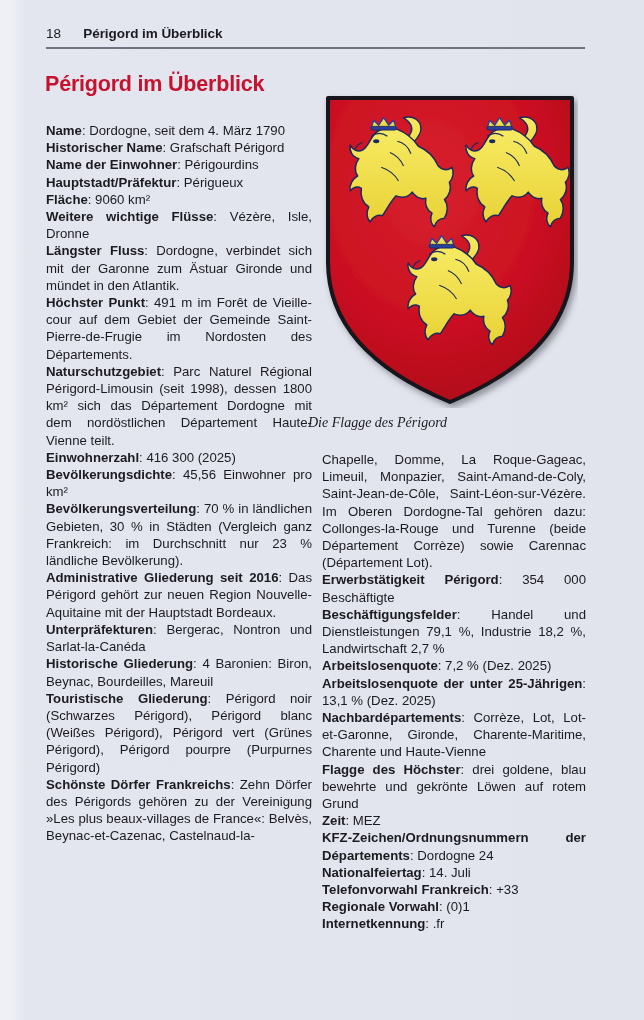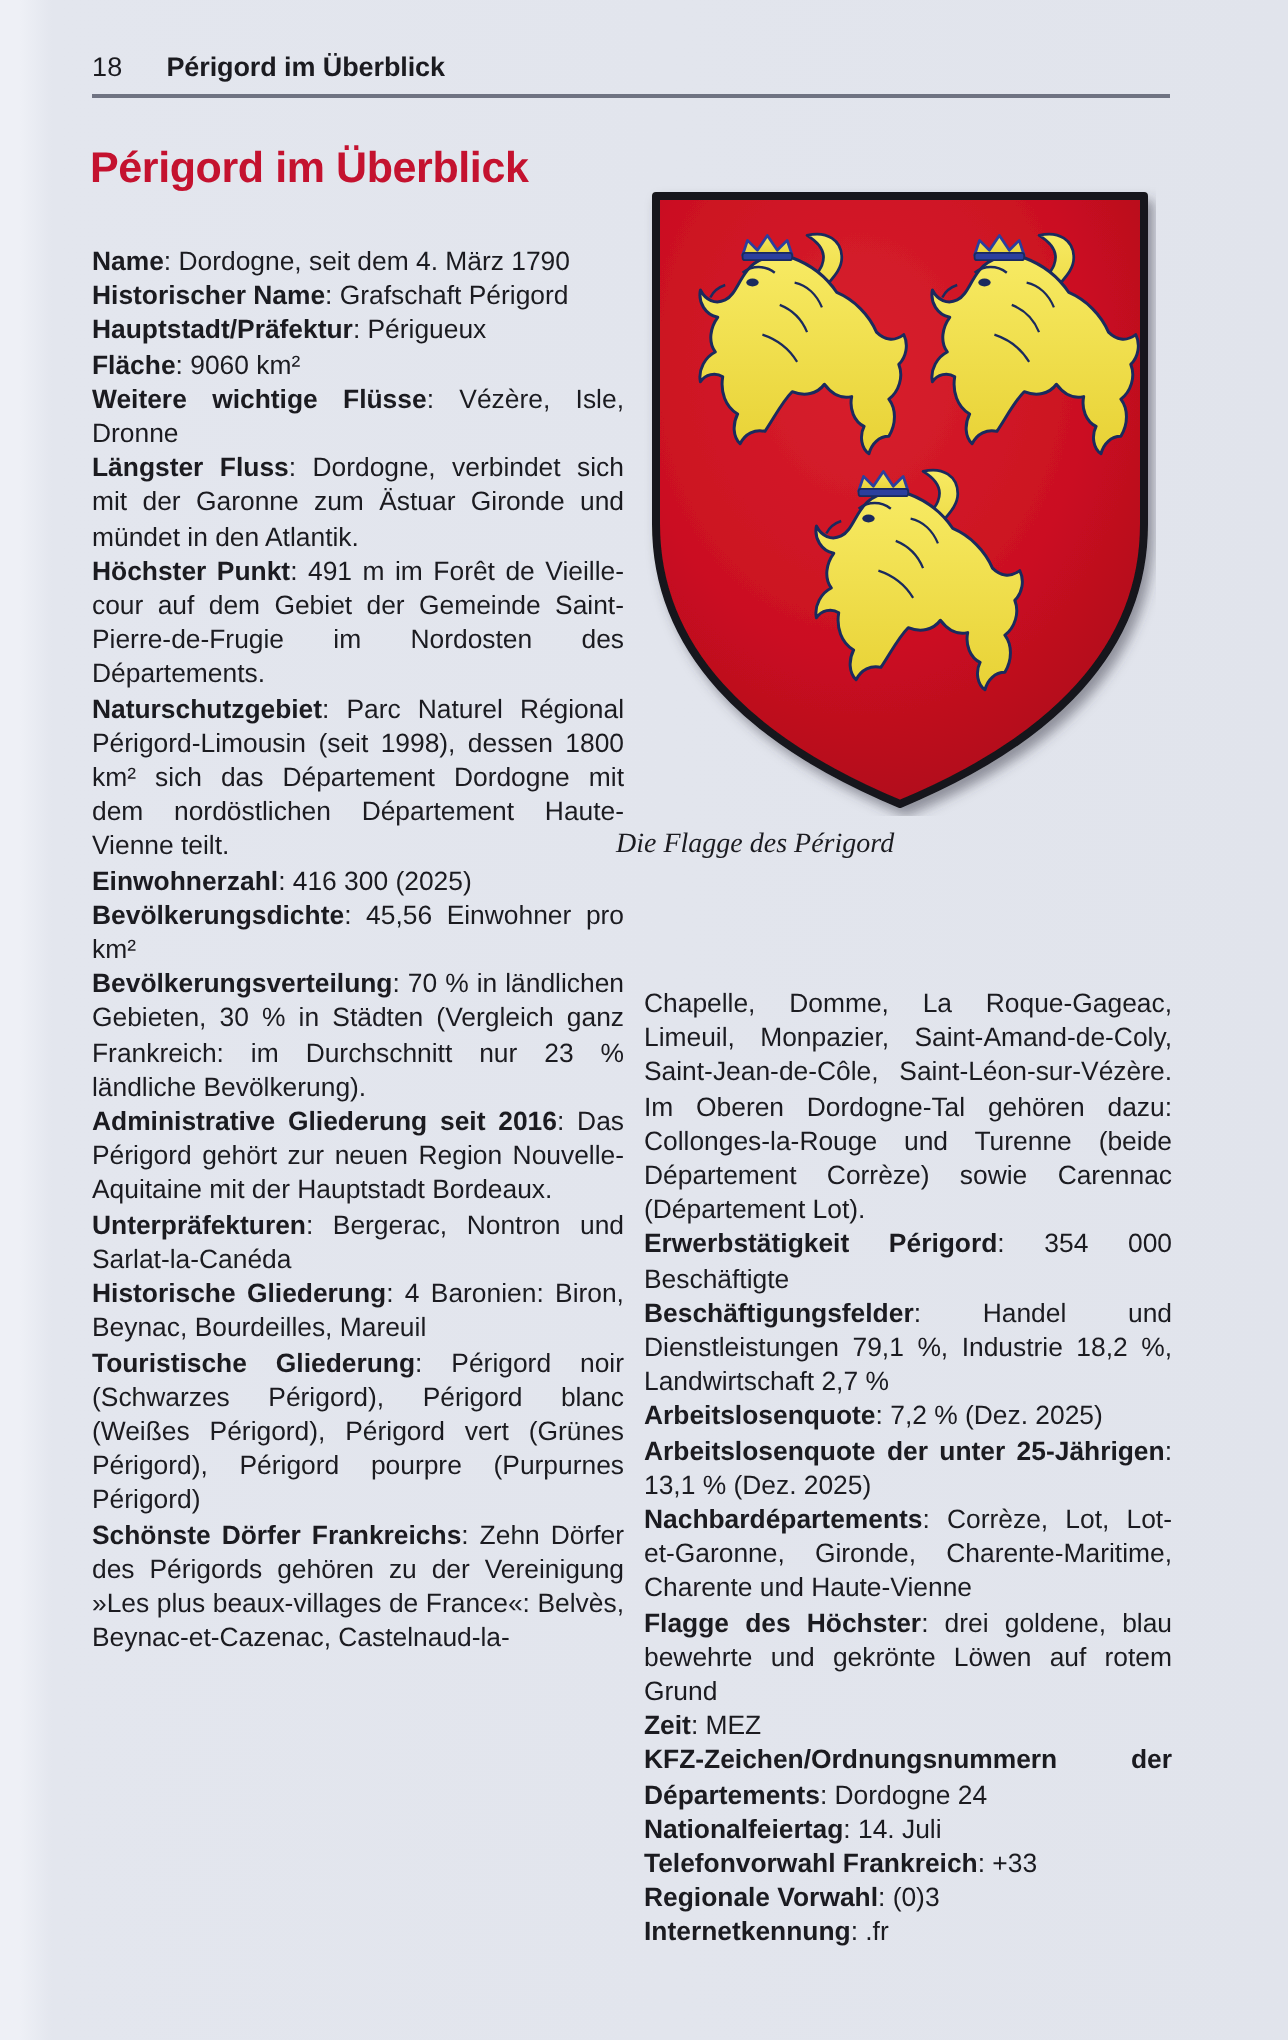--- a/index.html
+++ b/index.html
@@ -76,21 +76,21 @@
     color: #1b1b20;
     margin-top: 25px;
   }
   .col-left {
     left: 46px;
     top: 97px;
     width: 266px;
   }
   .col-right {
     left: 322px;
-    top: 468px;
+    top: 426px;
     width: 264px;
   }
   .col p {
     margin: 0;
   }
   .col p + p {
     margin-top: 0px;
   }
   .lbl {
     font-weight: 700;
@@ -190,20 +190,21 @@
         <use href="#lion" transform="translate(138,22) scale(0.62)"></use>
         <use href="#lion" transform="translate(80,140) scale(0.62)"></use>
       </g>
     </svg>
   </div>
   <div class="caption">Die Flagge des Périgord</div>
 
   <div class="col col-left">
     <p><span class="lbl">Name</span><span>: Dordogne, seit dem 4. März 1790</span></p>
     <p><span class="lbl">Historischer Name</span><span>: Grafschaft Périgord</span></p>
+    <p><span class="lbl">Name der Einwohner</span><span>: Périgourdins</span></p>
     <p><span class="lbl">Hauptstadt/Präfektur</span><span>: Périgueux</span></p>
     <p><span class="lbl">Fläche</span><span>: 9060 km²</span></p>
     <p><span class="lbl">Weitere wichtige Flüsse</span><span>: Vézère, Isle, Dronne</span></p>
     <p><span class="lbl">Längster Fluss</span><span>: Dordogne, verbindet sich mit der Garonne zum Ästuar Gironde und mündet in den Atlantik.</span></p>
     <p><span class="lbl">Höchster Punkt</span><span>: 491 m im Forêt de Vieille-cour auf dem Gebiet der Gemeinde Saint-Pierre-de-Frugie im Nordosten des Départements.</span></p>
     <p><span class="lbl">Naturschutzgebiet</span><span>: Parc Naturel Régional Périgord-Limousin (seit 1998), dessen 1800 km² sich das Département Dordogne mit dem nordöstlichen Département Haute-Vienne teilt.</span></p>
     <p><span class="lbl">Einwohnerzahl</span><span>: 416 300 (2025)</span></p>
     <p><span class="lbl">Bevölkerungsdichte</span><span>: 45,56 Einwohner pro km²</span></p>
     <p><span class="lbl">Bevölkerungsverteilung</span><span>: 70 % in ländlichen Gebieten, 30 % in Städten (Vergleich ganz Frankreich: im Durchschnitt nur 23 % ländliche Bevölkerung).</span></p>
     <p><span class="lbl">Administrative Gliederung seit 2016</span><span>: Das Périgord gehört zur neuen Region Nouvelle-Aquitaine mit der Hauptstadt Bordeaux.</span></p>
@@ -218,17 +219,17 @@
     <p><span class="lbl">Erwerbstätigkeit Périgord</span><span>: 354 000 Beschäftigte</span></p>
     <p><span class="lbl">Beschäftigungsfelder</span><span>: Handel und Dienstleistungen 79,1 %, Industrie 18,2 %, Landwirtschaft 2,7 %</span></p>
     <p><span class="lbl">Arbeitslosenquote</span><span>: 7,2 % (Dez. 2025)</span></p>
     <p><span class="lbl">Arbeitslosenquote der unter 25-Jährigen</span><span>: 13,1 % (Dez. 2025)</span></p>
     <p><span class="lbl">Nachbardépartements</span><span>: Corrèze, Lot, Lot-et-Garonne, Gironde, Charente-Maritime, Charente und Haute-Vienne</span></p>
     <p><span class="lbl">Flagge des Höchster</span><span>: drei goldene, blau bewehrte und gekrönte Löwen auf rotem Grund</span></p>
     <p><span class="lbl">Zeit</span><span>: MEZ</span></p>
     <p><span class="lbl">KFZ-Zeichen/Ordnungsnummern der Départements</span><span>: Dordogne 24</span></p>
     <p><span class="lbl">Nationalfeiertag</span><span>: 14. Juli</span></p>
     <p><span class="lbl">Telefonvorwahl Frankreich</span><span>: +33</span></p>
-    <p><span class="lbl">Regionale Vorwahl</span><span>: (0)3</span></p>
+    <p><span class="lbl">Regionale Vorwahl</span><span>: (0)1</span></p>
     <p><span class="lbl">Internetkennung</span><span>: .fr</span></p>
   </div>
 
 </div>
 
 </body></html>

